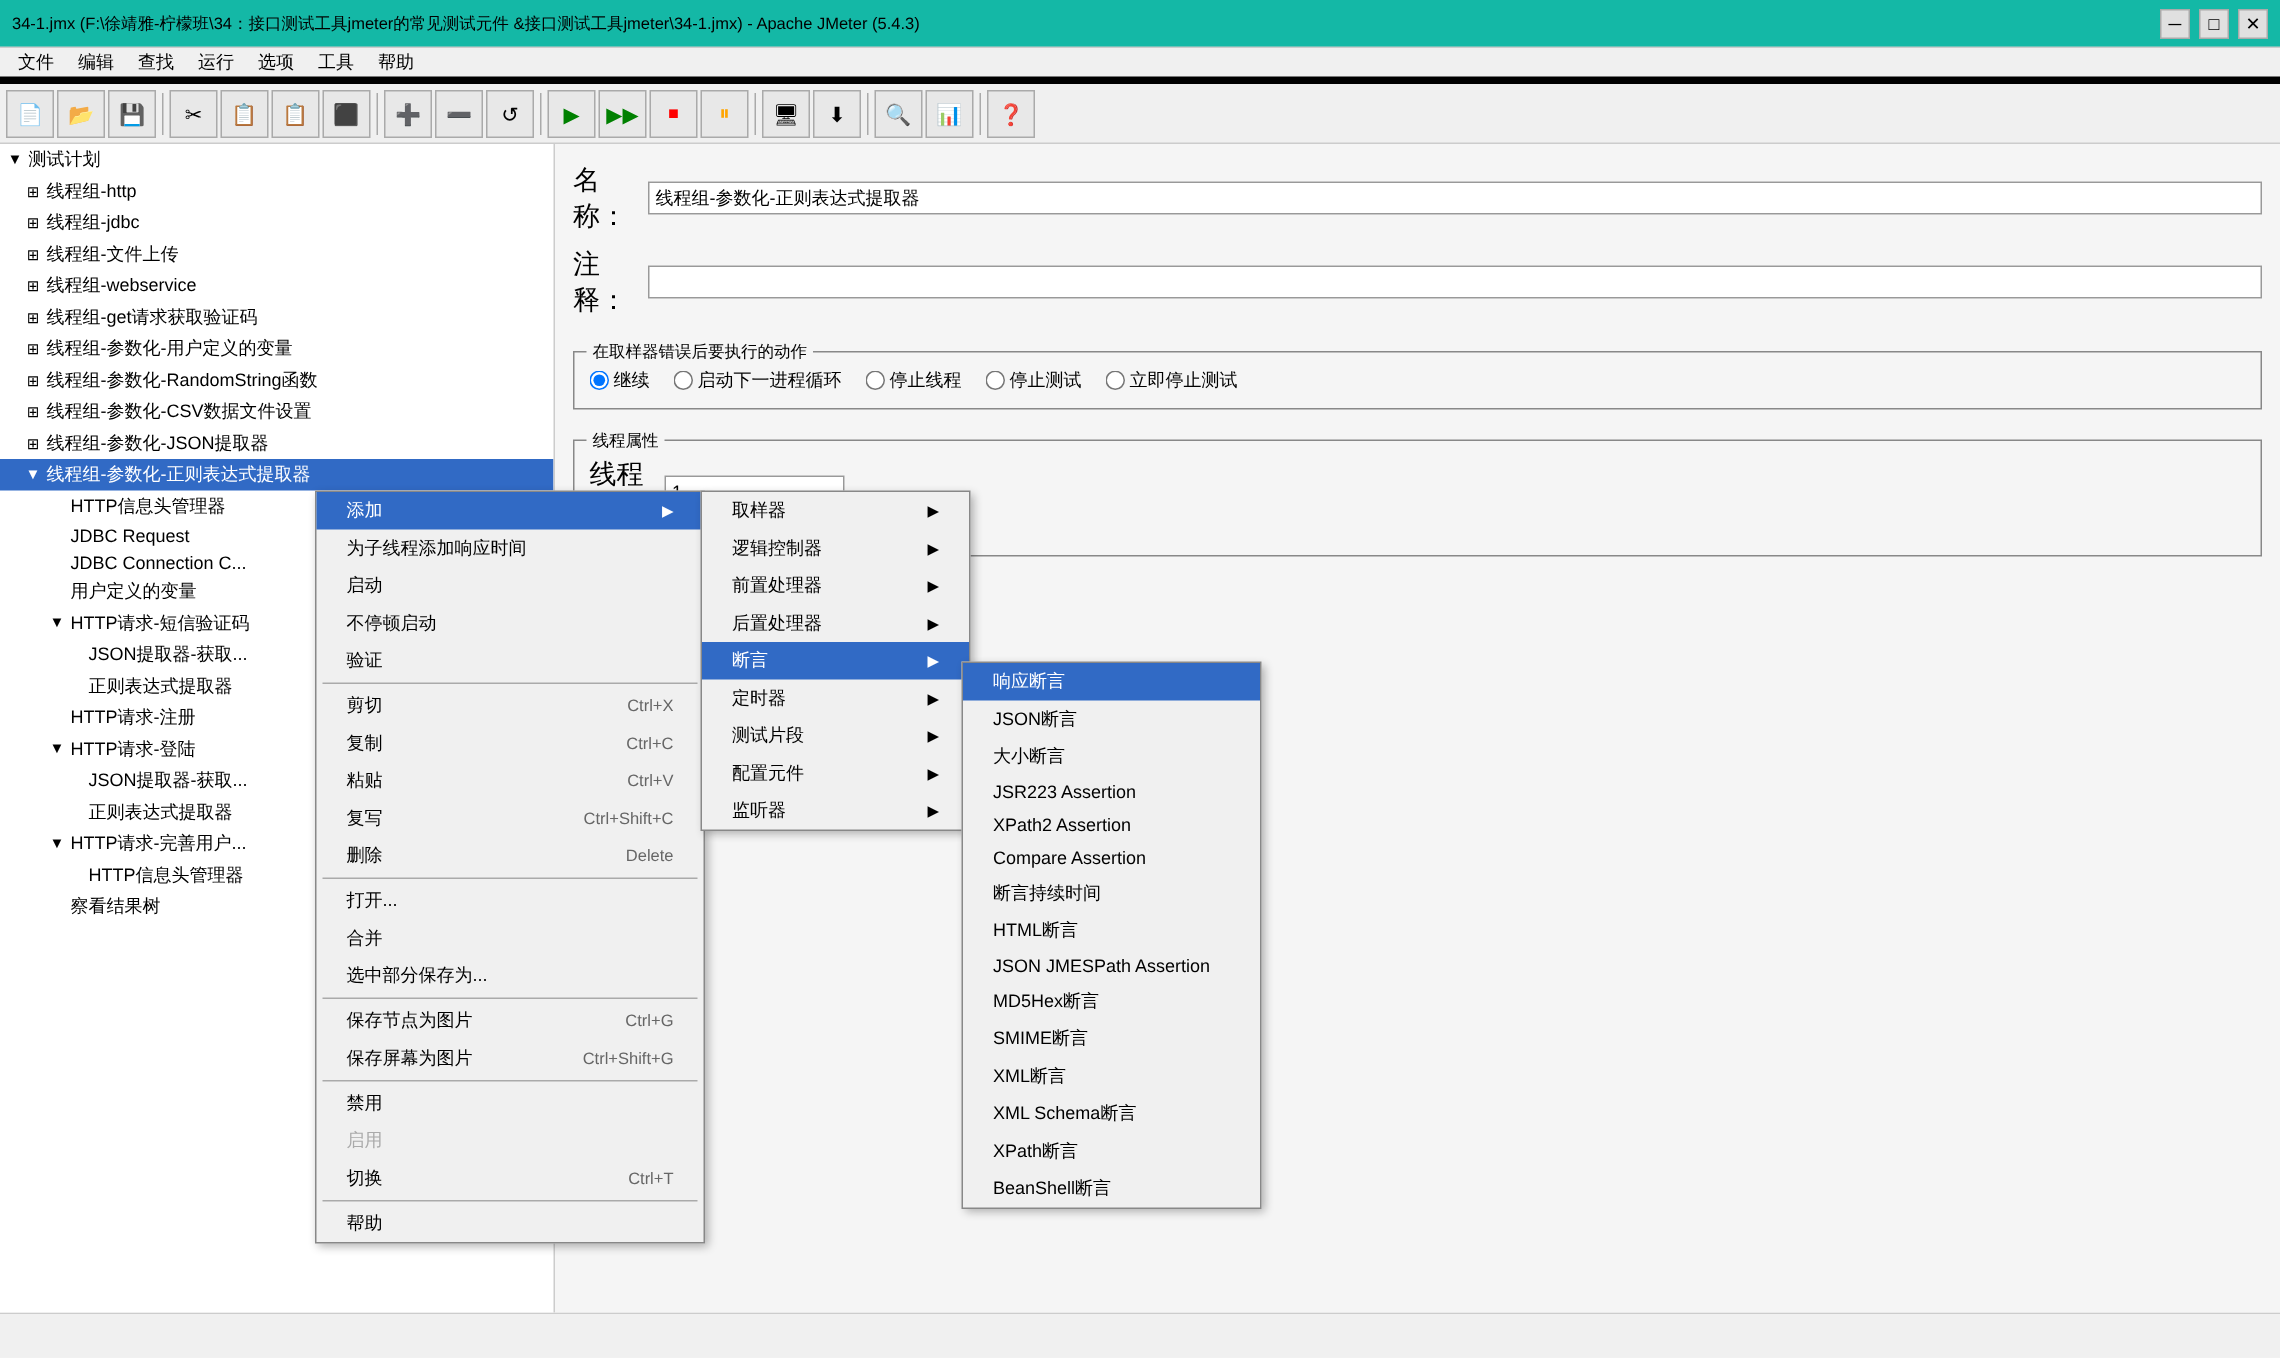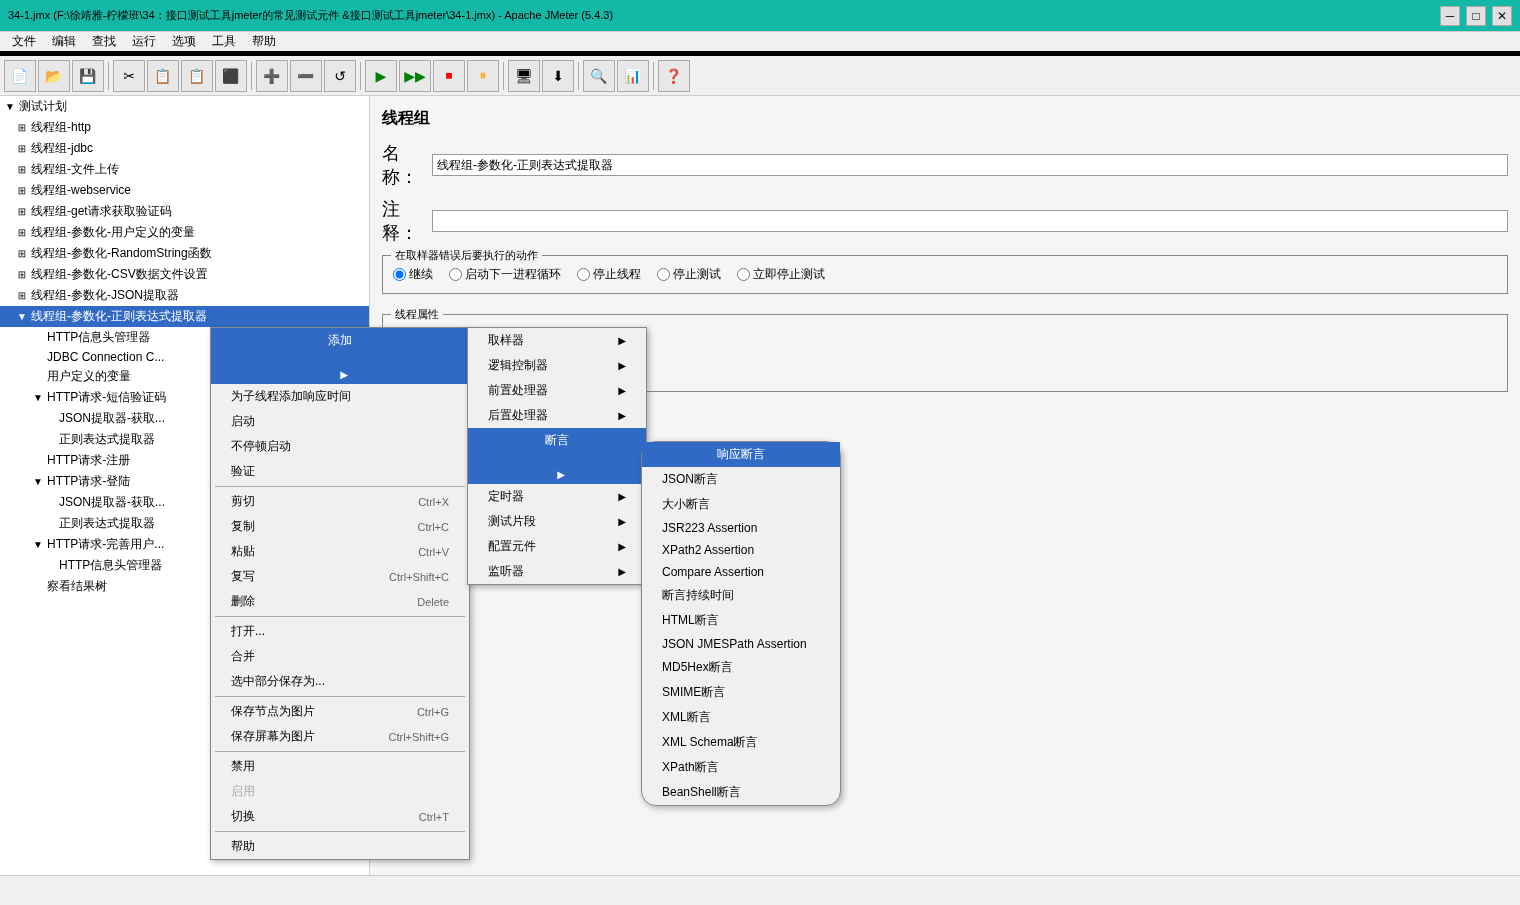--- a/index.html
+++ b/index.html
@@ -137,30 +137,30 @@
     }
     .ctx-menu-item {
       padding: 4px 20px;
       cursor: pointer;
       display: flex;
       align-items: center;
       justify-content: space-between;
       gap: 20px;
       white-space: nowrap;
     }
-    .ctx-menu-item.highlighted { background: #316ac5; color: white; flex-direction: column; }
+    .ctx-menu-item.highlighted { background: #316ac5; color: white; }
     .ctx-menu-item.disabled { color: #aaa; pointer-events: none; }
     .ctx-menu-separator { height: 1px; background: #aaa; margin: 2px 4px; }
     .ctx-menu-item .shortcut { color: #666; font-size: 11px; margin-left: auto; }
     .ctx-menu-item .arrow { margin-left: 8px; font-size: 10px; }
 
     
     #ctx-main { left: 210px; top: 327px; width: 260px; }
     #ctx-add { left: 467px; top: 327px; width: 180px; }
-    #ctx-assertion { left: 641px; top: 441px; width: 200px; border-radius: 15px; }
+    #ctx-assertion { left: 641px; top: 441px; width: 200px; }
   </style>
 </head>
 <body>
 
 <div id="titlebar">
   <span style="font-size:11px; overflow:hidden; white-space:nowrap; text-overflow:ellipsis;">34-1.jmx (F:\徐靖雅-柠檬班\34：接口测试工具jmeter的常见测试元件 &amp;接口测试工具jmeter\34-1.jmx) - Apache JMeter (5.4.3)</span>
   <div id="titlebar-controls">
     <div class="title-btn">─</div>
     <div class="title-btn">□</div>
     <div class="title-btn">✕</div>
@@ -251,20 +251,24 @@
     <div class="tree-item tree-indent-1 selected">
       <span class="expander">▼</span>
       <span>线程组-参数化-正则表达式提取器</span>
     </div>
     <div class="tree-item tree-indent-2">
       <span class="expander"> </span>
       <span>HTTP信息头管理器</span>
     </div>
     <div class="tree-item tree-indent-2">
       <span class="expander"> </span>
+      <span>JDBC Request</span>
+    </div>
+    <div class="tree-item tree-indent-2">
+      <span class="expander"> </span>
       <span>JDBC Connection C...</span>
     </div>
     <div class="tree-item tree-indent-2">
       <span class="expander"> </span>
       <span>用户定义的变量</span>
     </div>
     <div class="tree-item tree-indent-2">
       <span class="expander">▼</span>
       <span>HTTP请求-短信验证码</span>
     </div>
@@ -300,32 +304,31 @@
       <span class="expander"> </span>
       <span>HTTP信息头管理器</span>
     </div>
     <div class="tree-item tree-indent-2">
       <span class="expander"> </span>
       <span>察看结果树</span>
     </div>
   </div>
 
   <div id="right-panel">
-    <h2>线程组</h2>
 
     <div class="field-row">
       <span class="field-label">名称：</span>
       <input type="text" class="field-input" value="线程组-参数化-正则表达式提取器" style="">
     </div>
     <div class="field-row">
       <span class="field-label">注释：</span>
       <input type="text" class="field-input" value="" style="">
     </div>
 
-    <div class="group-box" style="margin-top: 10px;">
+    <div class="group-box" style="margin-top: 22px;">
       <span class="group-box-title">在取样器错误后要执行的动作</span>
       <div class="radio-group">
         <label class="radio-item"><input type="radio" name="error_action" checked="" style=""> 继续</label>
         <label class="radio-item"><input type="radio" name="error_action" style=""> 启动下一进程循环</label>
         <label class="radio-item"><input type="radio" name="error_action" style=""> 停止线程</label>
         <label class="radio-item"><input type="radio" name="error_action" style=""> 停止测试</label>
         <label class="radio-item"><input type="radio" name="error_action" style=""> 立即停止测试</label>
       </div>
     </div>
 

